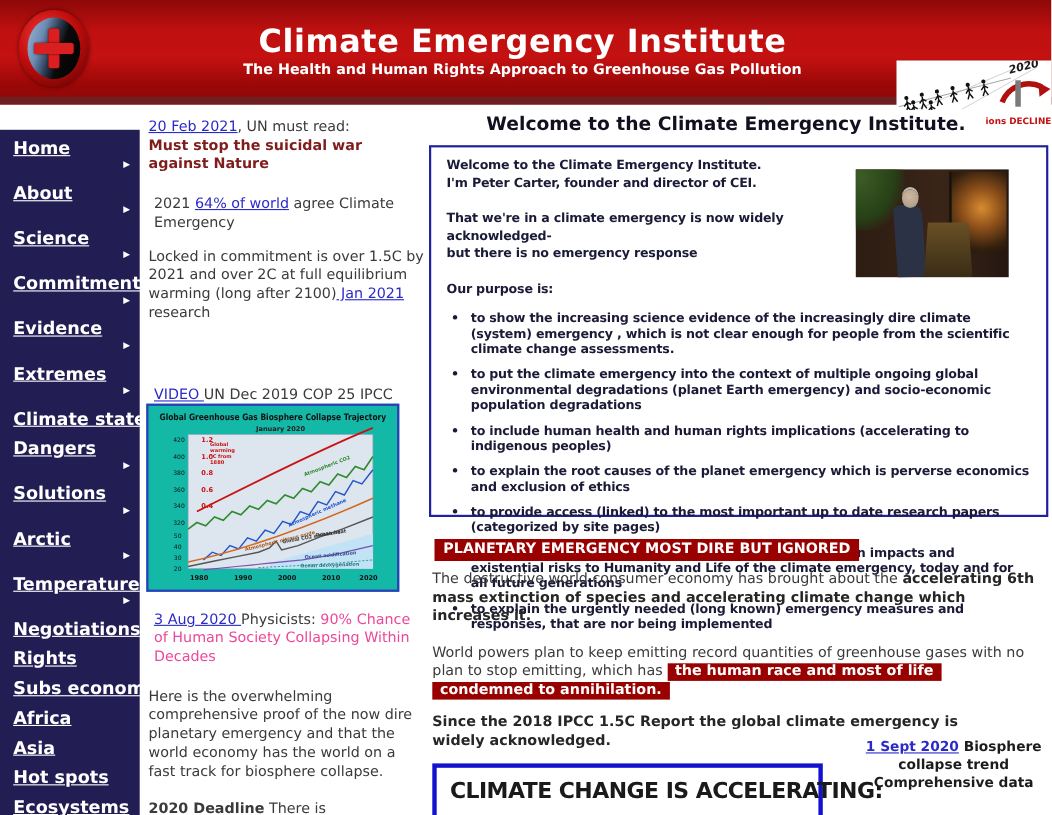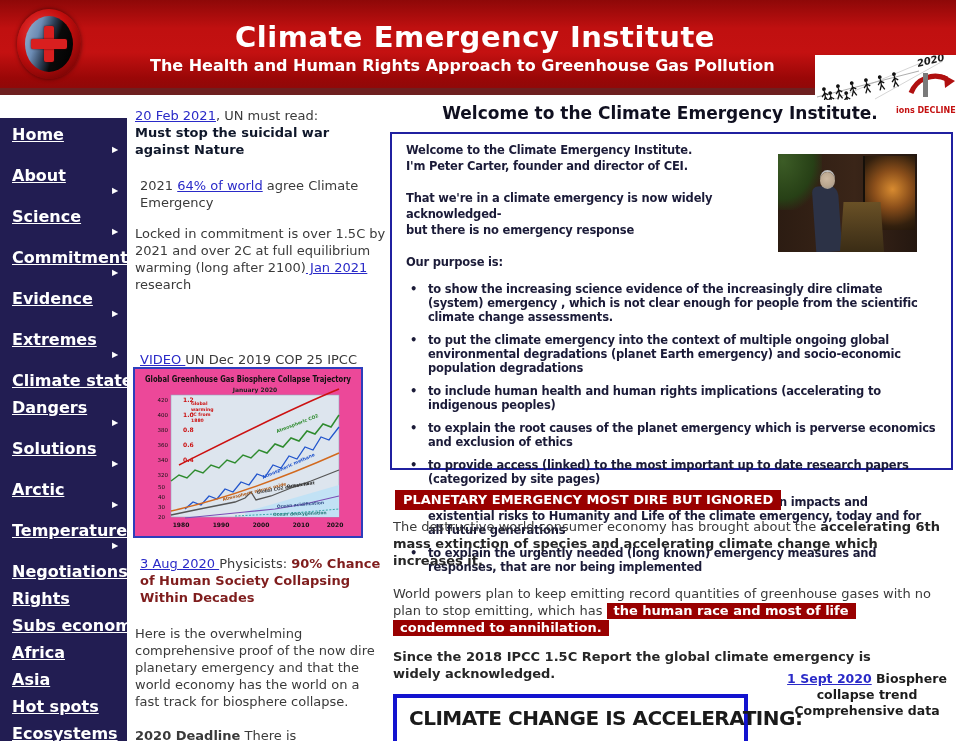--- a/index.html
+++ b/index.html
@@ -27,22 +27,22 @@
     background:linear-gradient(108deg,#9db8d6 0%, #6c8cb4 28%, #2a3a50 48%, #0a0a0a 62%, #000 100%);
   }
   #logo .cross-v, #logo .cross-h { position:absolute; background:#d91f1f; border-radius:2px; box-shadow:0 0 2px #400; }
   #logo .cross-v { left:27px; top:17px; width:10px; height:36px; }
   #logo .cross-h { left:14px; top:30px; width:36px; height:10px; }
   #header-title {
     position:absolute; left:150px; top:20px; width:650px; text-align:center;
     color:#fff; font-size:29px; font-weight:bold; letter-spacing:.5px;
   }
   #header-subtitle {
-    position:absolute; left:150px; top:56px; width:650px; text-align:left;
-    color:#fff; font-size:16px; font-weight:bold;
+    position:absolute; left:150px; top:56px; width:650px; text-align:center;
+    color:#fff; font-size:13px; font-weight:bold;
   }
   
   #badge2020 {
     position:absolute; left:815px; top:55px; width:141px; height:45px;
     background:#fff; z-index:5;
   }
   #decline-caption {
     position:absolute; left:896px; top:106px; width:60px;
     color:#c41111; font-size:8px; font-weight:bold; z-index:5;
   }
@@ -68,30 +68,30 @@
   .nav-item:nth-of-type(11){top:403px} .nav-item:nth-of-type(12){top:444px}
   .nav-item:nth-of-type(13){top:471px} .nav-item:nth-of-type(14){top:498px}
   .nav-item:nth-of-type(15){top:525px} .nav-item:nth-of-type(16){top:552px}
   .nav-item:nth-of-type(17){top:579px} .nav-item:nth-of-type(18){top:606px}
   
   #midcol { position:absolute; left:135px; top:100px; width:256px; height:641px;
     font-size:13px; line-height:17px; color:#3a3a3a; }
   #midcol a { color:#2a2ac8; text-decoration:underline; cursor:pointer; }
   .mid-block { position:absolute; left:0; width:253px; }
   #mid-news1 { top:7px; }
-  #mid-news1 b { color:#0f172a; }
+  #mid-news1 b { color:#7f1d1d; }
   #mid-news2 { top:77px; padding-left:5px;}
   #mid-news3 { top:125px; }
   #mid-news4 { top:211px; padding-left:5px;margin-top:40px;}
   #chart-figure {
     position:absolute; left:-2px; top:267px; width:230px; height:171px;
-    border:2px solid #2d3ebc; background:#ec4899; cursor:pointer;
+    border:2px solid #2d3ebc; background:#14b8a6; cursor:pointer;
   }
   #mid-news5 { top:455px; padding-left:5px; }
-  .red-bold { color:#7f1d1d; font-weight:bold; }
+  .red-bold { color:#ec4899; font-weight:normal; }
   #mid-proof { top:525px; }
   #mid-deadline { top:627px; }
   
   #main { position:absolute; left:390px; top:100px; width:566px; height:641px;
     font-size:13px; line-height:17px; color:#3a3a3a; }
   #main-heading {
     position:absolute; left:0; top:5px; width:540px; text-align:center;
     font-size:17px; font-weight:bold; color:#101020;
   }
   #welcome-box {

